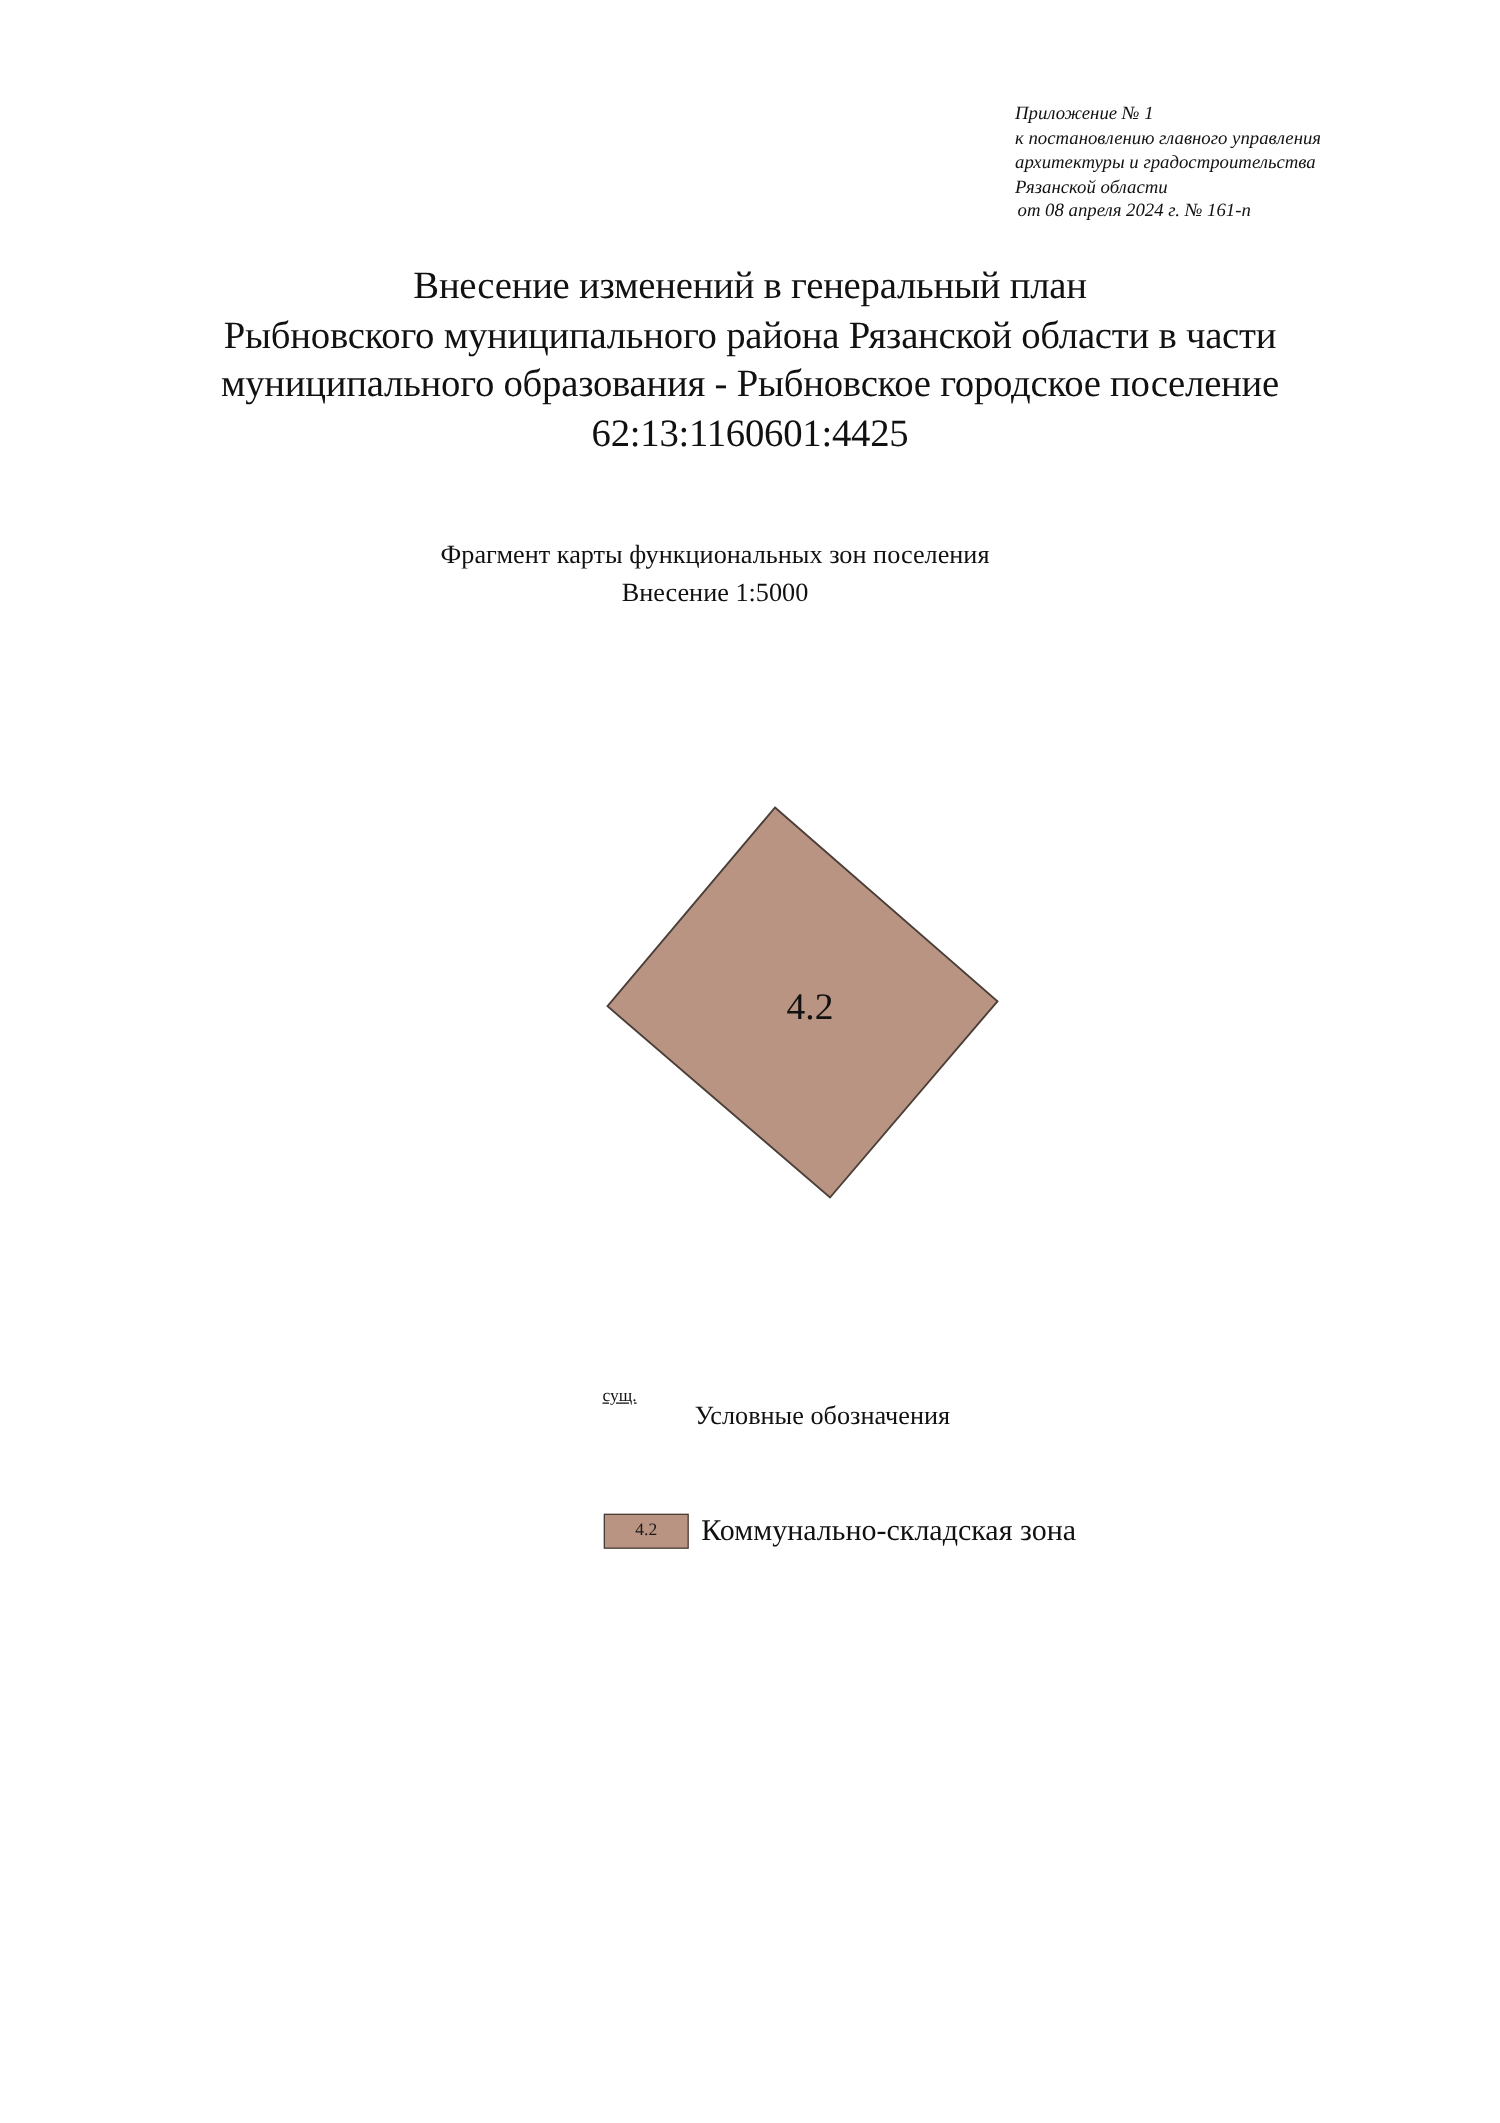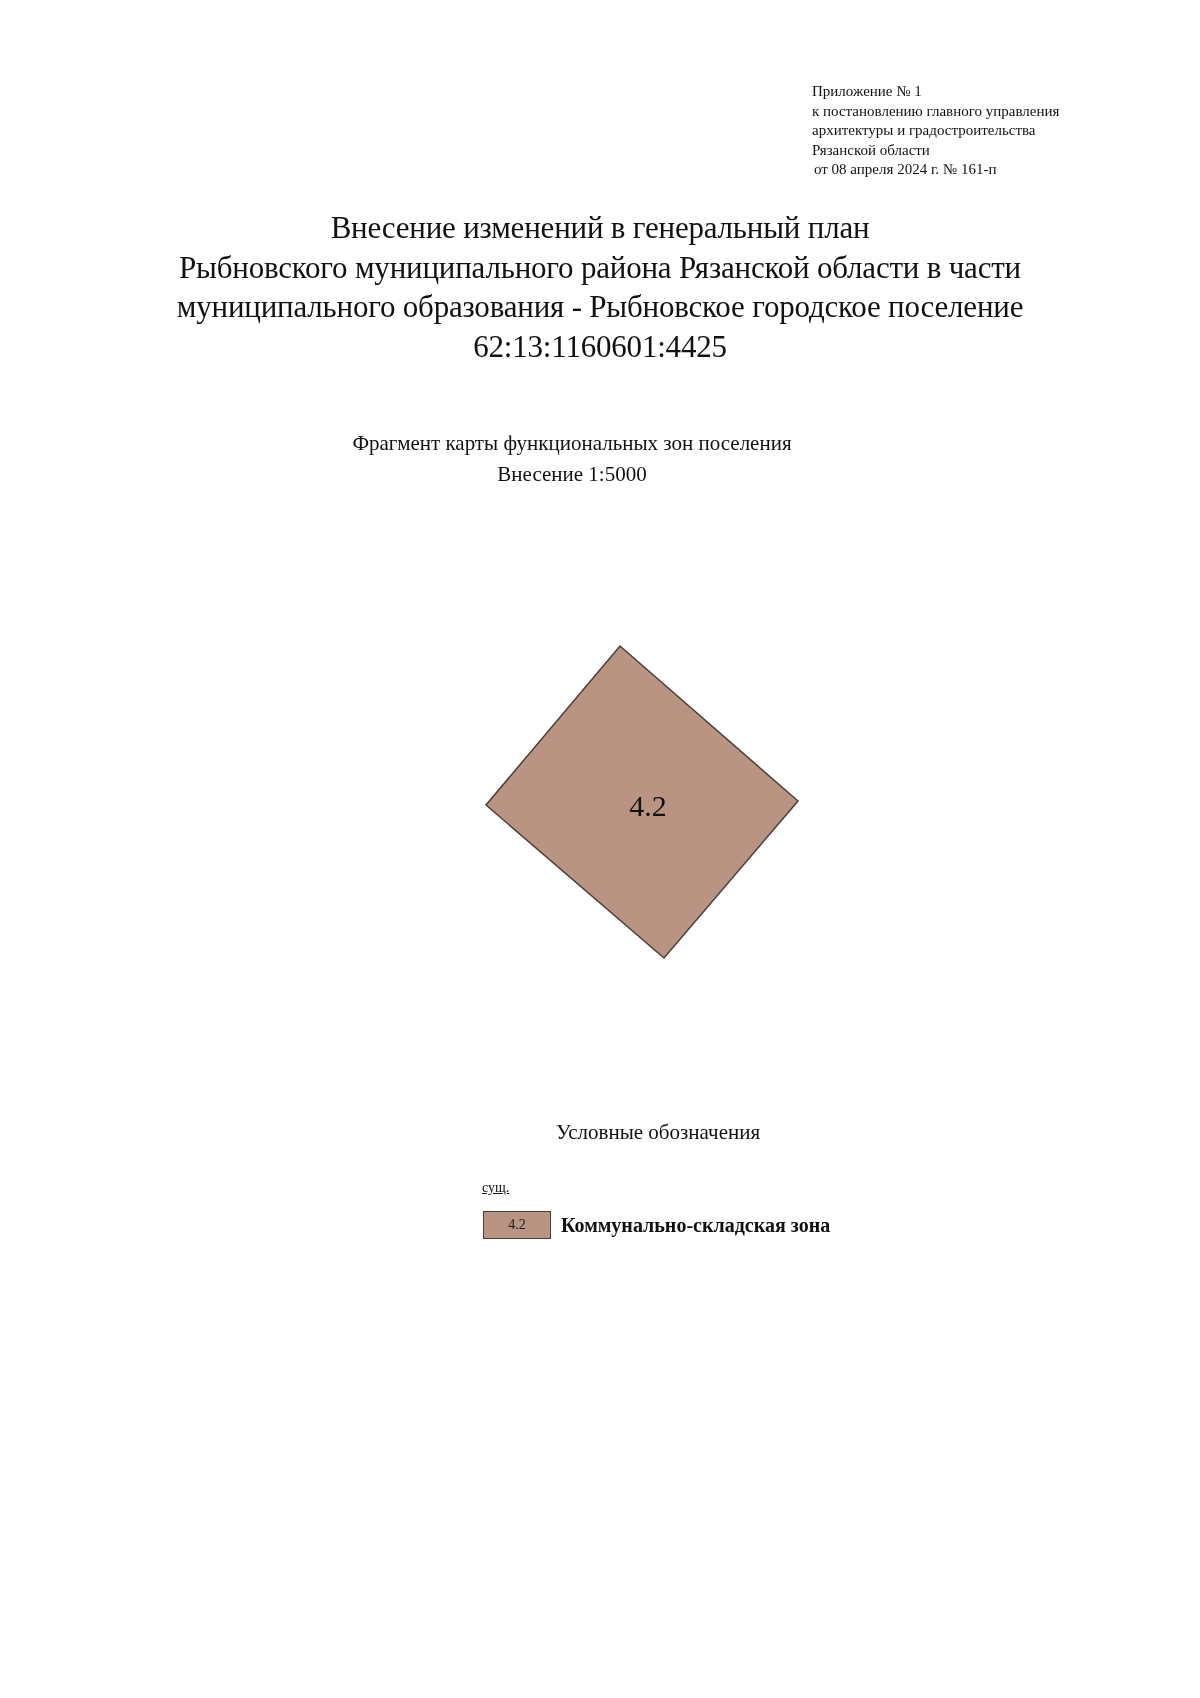--- a/index.html
+++ b/index.html
@@ -17,20 +17,21 @@
     }
     .abs { position: absolute; }
 
     
     .annex {
       left: 812px;
       top: 82px;
       font-size: 15px;
       line-height: 19.5px;
       white-space: nowrap;
+      font-style: italic;
     }
     .annex .line { display: block; }
     .annex .line.date { margin-left: 2px; }
 
     
     .title {
       left: 0;
       width: 1200px;
       top: 208px;
       text-align: center;
@@ -75,21 +76,21 @@
       width: 1200px;
       top: 1119px;
       text-align: center;
       font-size: 21px;
       line-height: 26px;
       padding-left: 116px;
       box-sizing: border-box;
     }
     .legend-group {
       left: 482px;
-      top: 1179px;
+      top: 1109px;
       font-size: 14px;
       line-height: 18px;
       text-decoration: underline;
     }
     .legend-item {
       left: 483px;
       top: 1211px;
       display: flex;
       align-items: center;
     }
@@ -100,24 +101,23 @@
       background: #b99483;
       display: flex;
       align-items: center;
       justify-content: center;
       font-size: 14px;
       color: #1a1a1a;
       box-sizing: content-box;
     }
     .legend-text {
       margin-left: 10px;
-      font-size: 20px;
+      font-size: 24px;
       line-height: 24px;
       white-space: nowrap;
-      font-weight: bold;
     }
   </style>
 </head>
 <body>
 
 <div class="abs annex">
   <span class="line">Приложение № 1</span>
   <span class="line">к постановлению главного управления</span>
   <span class="line">архитектуры и градостроительства</span>
   <span class="line">Рязанской области</span>

